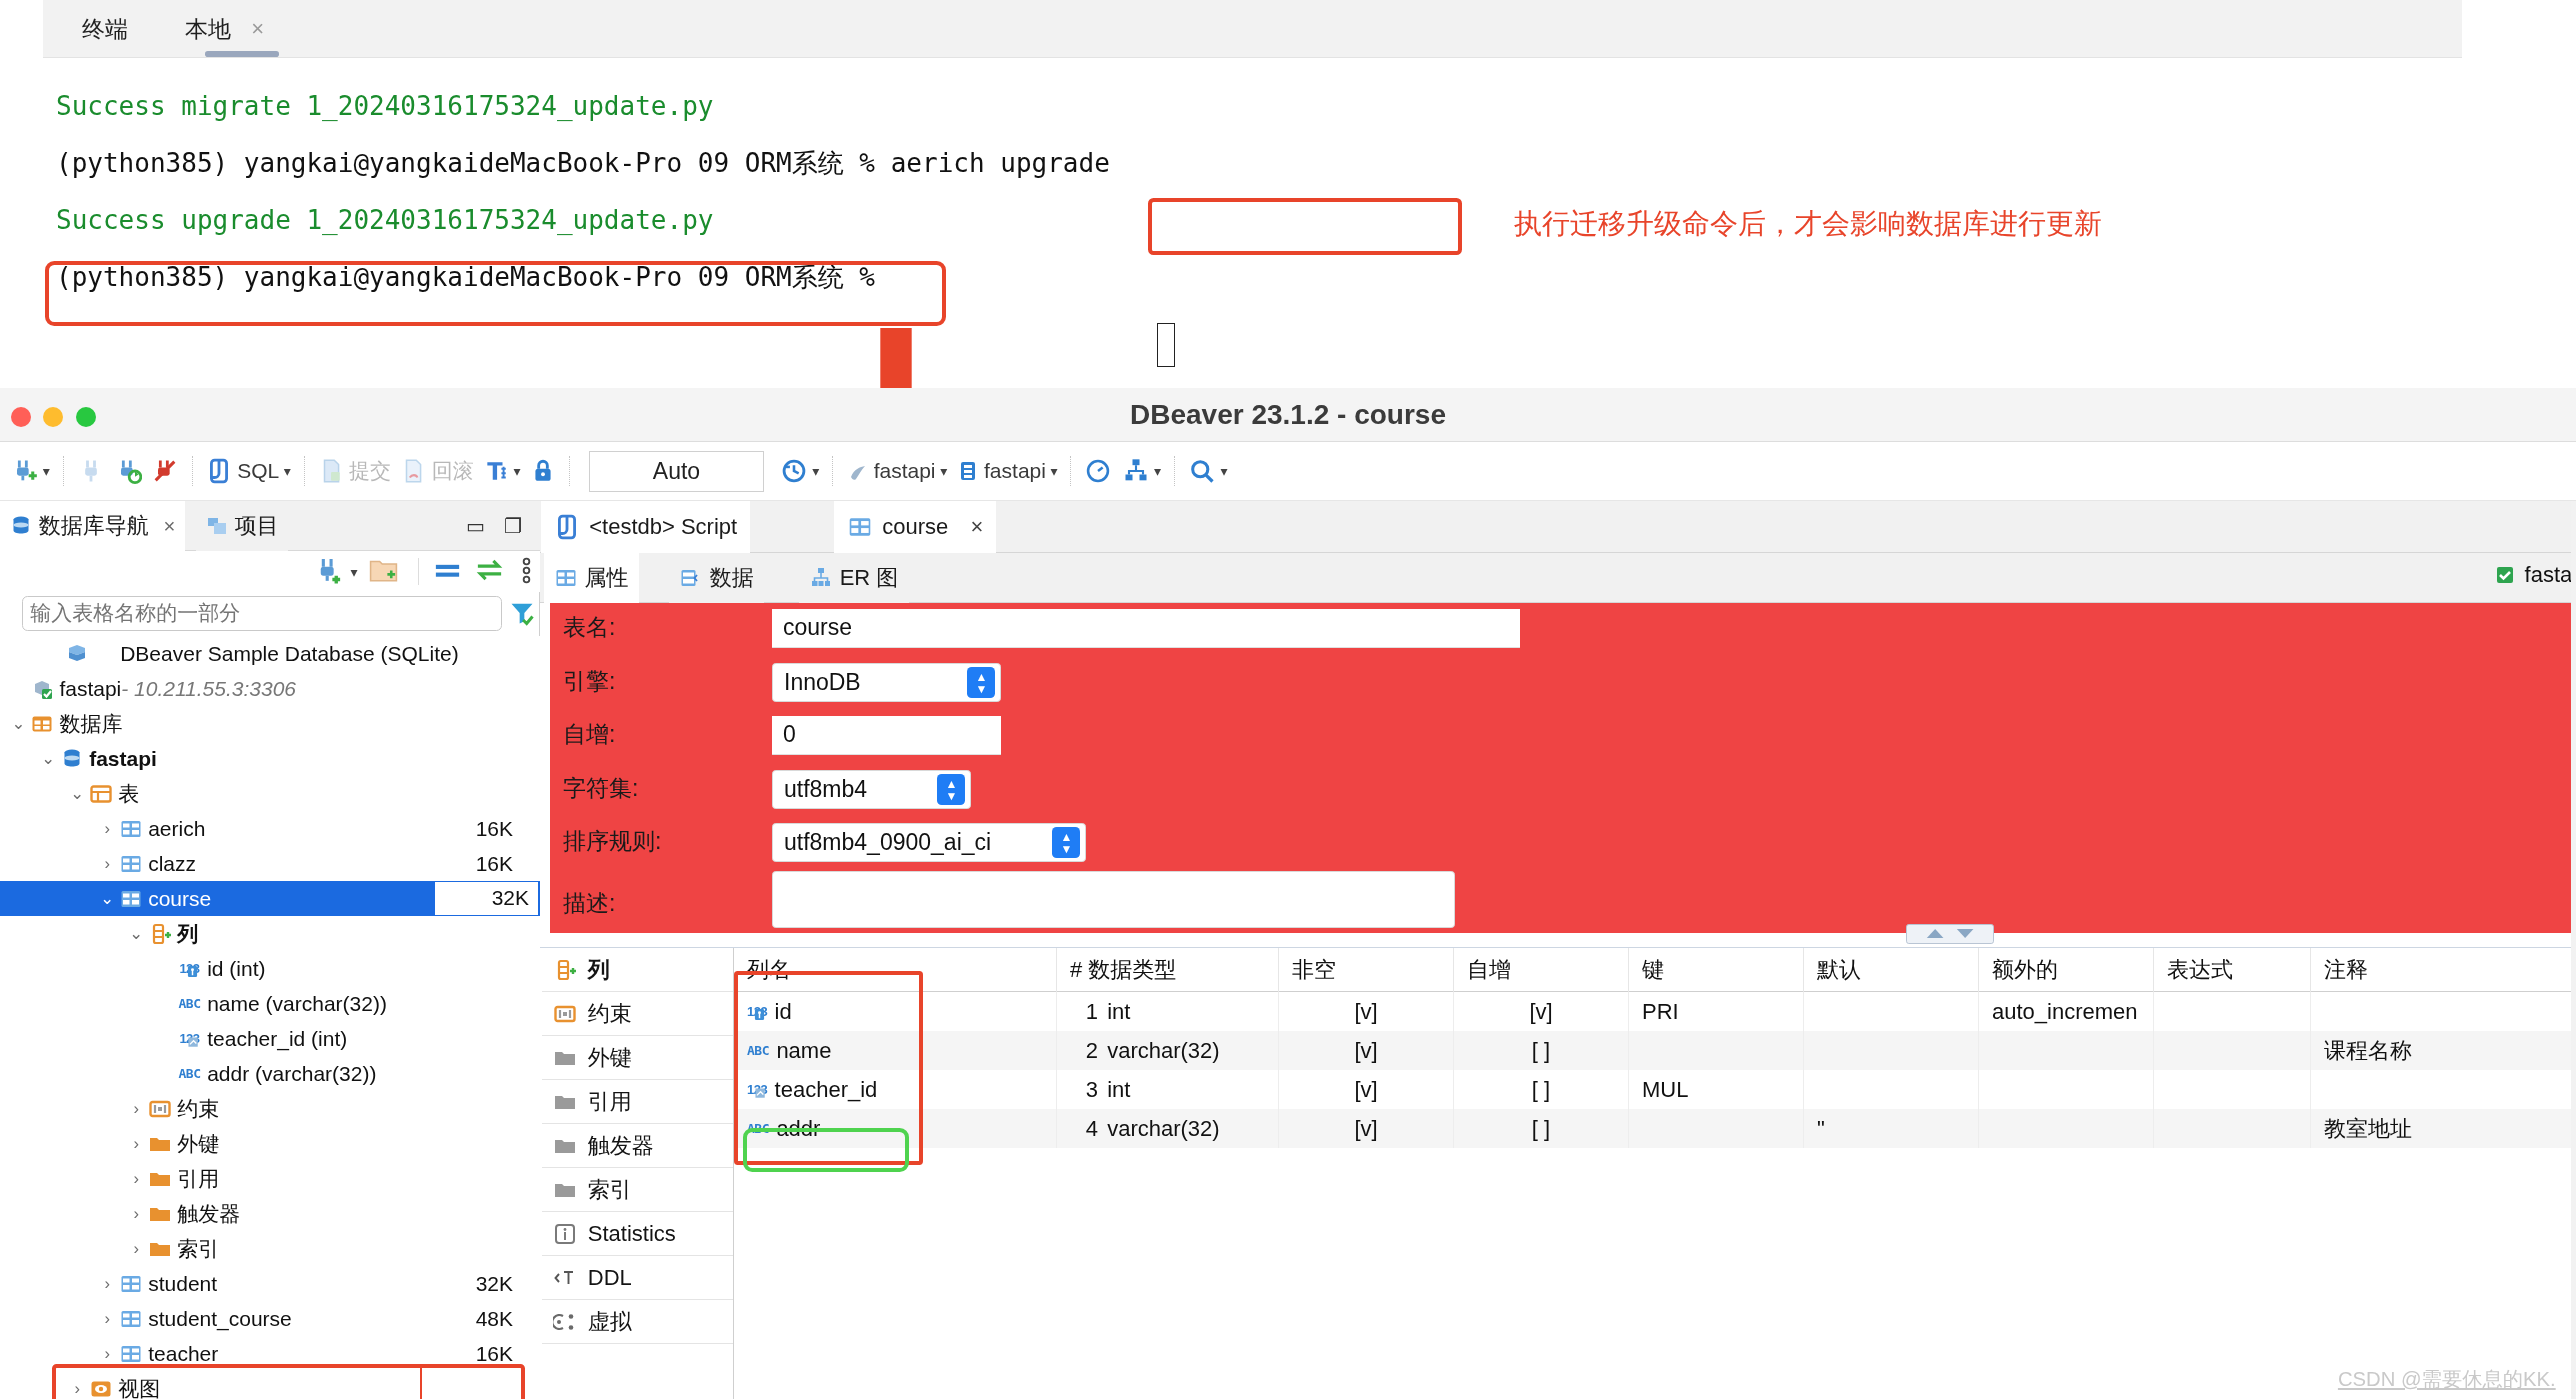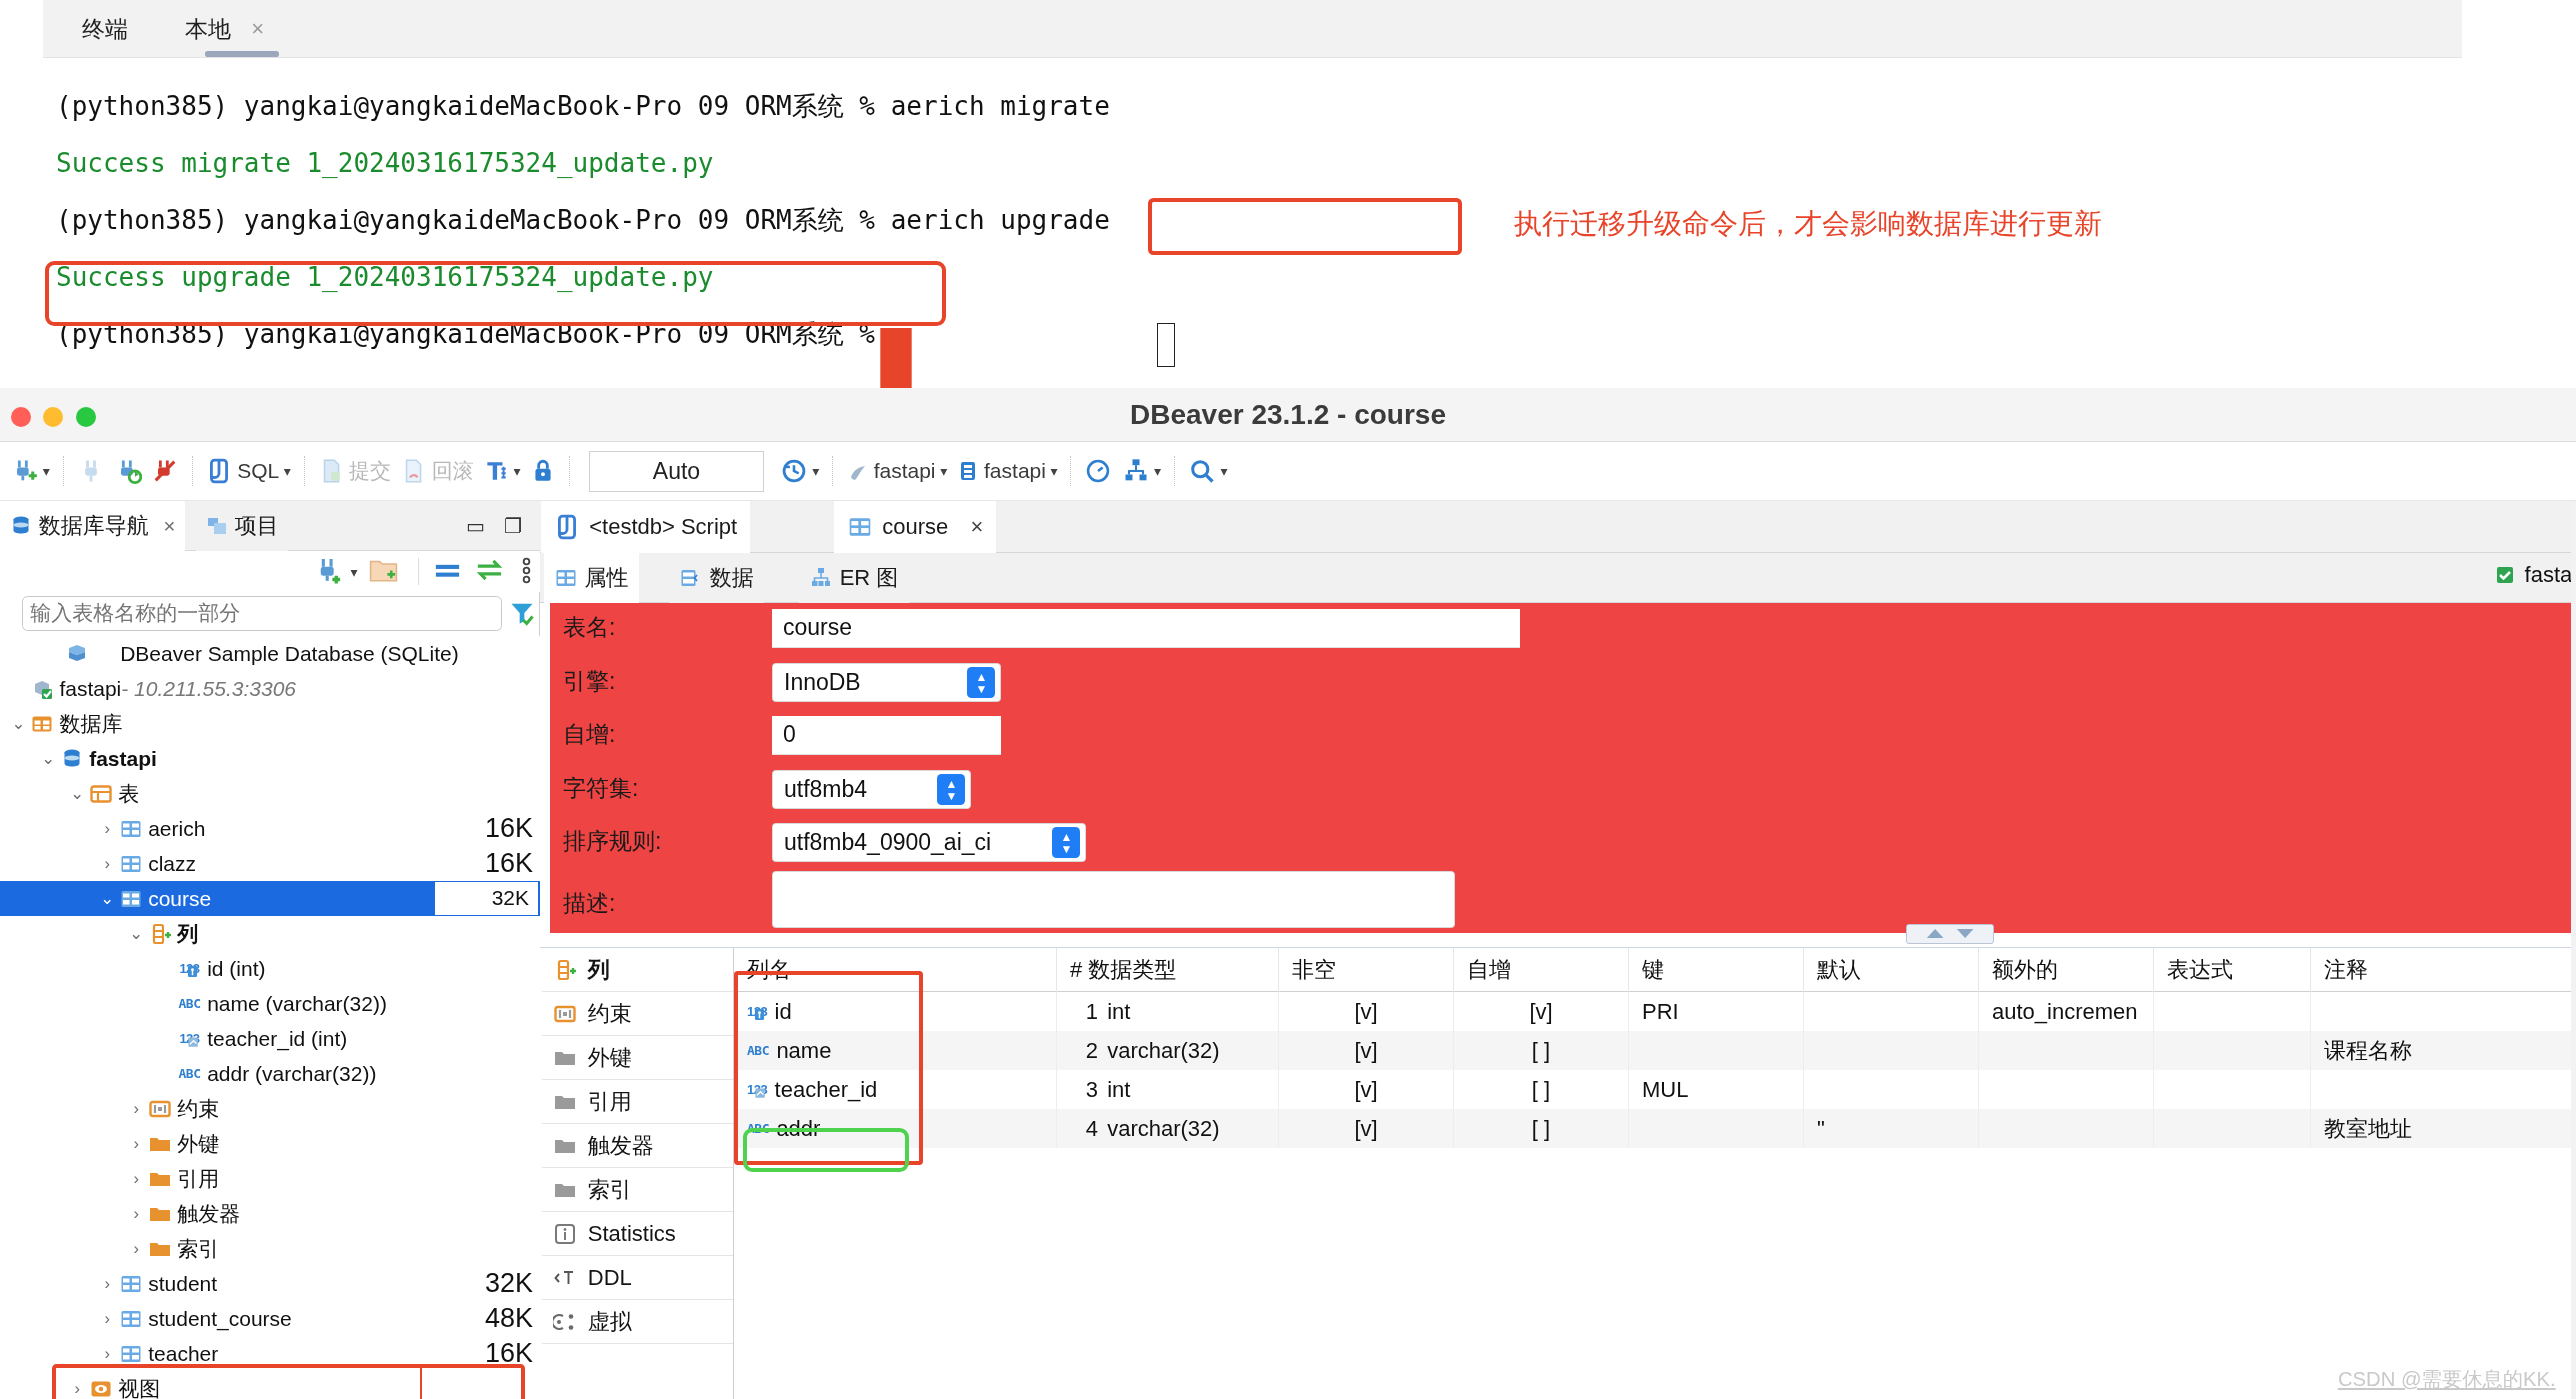--- a/index.html
+++ b/index.html
@@ -173,21 +173,21 @@
   }
   .trow.sel { background: #1b6ae0; color: #ffffff; }
   .trow .twist {
     width: 18.5px; text-align: center; font-size: 16.6px; color: #6d6d6d;
     flex: 0 0 18.5px;
   }
   .trow.sel .twist { color: #ffffff; }
   .trow .tico { width: 28px; display:flex; align-items:center; justify-content:center; flex:0 0 28px; margin-right: 3.7px;}
   .trow .tlbl { }
   .trow .tsize {
-    position: absolute; right: 7px; font-size: 27px;
+    position: absolute; right: 27px; font-size: 21px;
   }
   .trow.bold .tlbl { font-weight: bold; }
   .trow .italic { font-style: italic; color: #777; }
   .size-box {
     position: absolute; right: 1.8px; top: 0.9px; width: 103px; height: 33px;
     background: #ffffff; color: #111; display:flex; align-items:center; justify-content:flex-end;
     padding-right: 9.2px; font-size: 21px;
   }
 
   
@@ -354,21 +354,20 @@
         <span class="lbl">终端</span>
       </div>
       <div class="tab" id="tab-local">
         <span class="lbl">本地</span>
         <span class="closex">×</span>
       </div>
       <div id="tab-local-underline"></div>
     </div>
 
     <div id="term-body">
-      <div class="term-line">(python385) yangkai@yangkaideMacBook-Pro 09 ORM系统 % aerich migrate</div>
       <div class="term-line green">Success migrate 1_20240316175324_update.py</div>
       <div class="term-line">(python385) yangkai@yangkaideMacBook-Pro 09 ORM系统 % aerich upgrade</div>
       <div class="term-line green">Success upgrade 1_20240316175324_update.py</div>
       <div class="term-line">(python385) yangkai@yangkaideMacBook-Pro 09 ORM系统 % </div>
     </div>
     <div id="term-cursor"></div>
 
     <div class="annot-box" id="annot-cmd-upgrade"></div>
     <div class="annot-box" id="annot-success-upgrade"></div>
     <div id="annot-text">执行迁移升级命令后，才会影响数据库进行更新</div>

